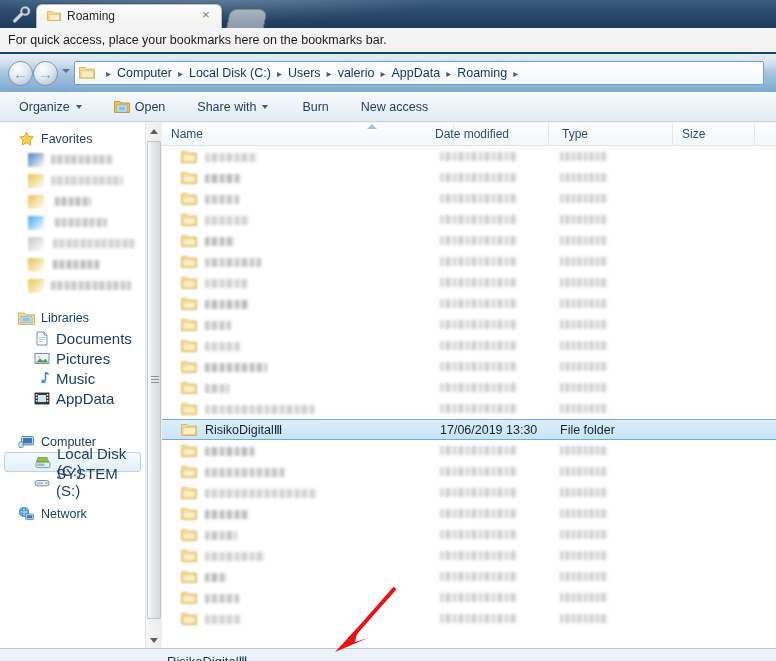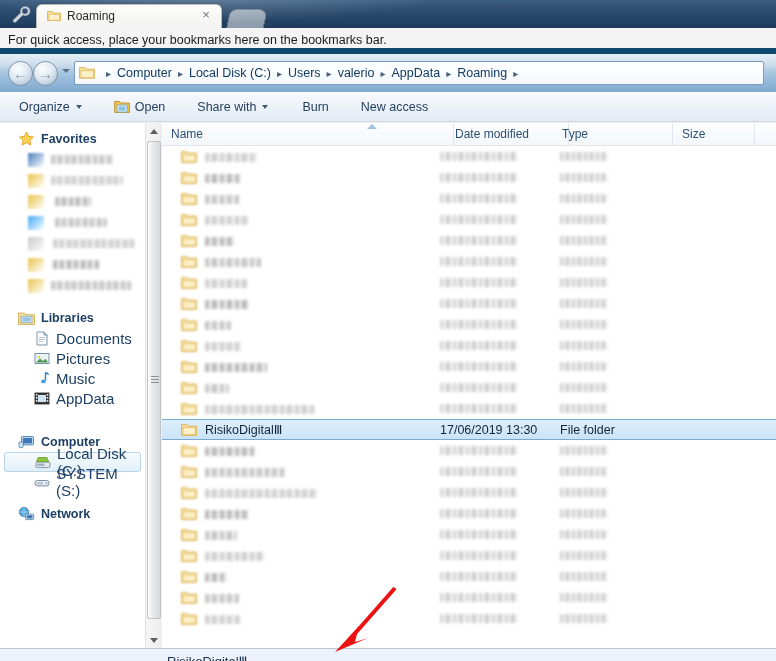--- a/index.html
+++ b/index.html
@@ -50,21 +50,21 @@
   .new-tab {
     position: absolute; left: 228px; top: 9px; width: 38px; height: 19px;
     background: linear-gradient(180deg,#9fadbb,#8c9cac);
     border: 1px solid #6f7f8f; border-bottom: none;
     border-radius: 7px 9px 0 0;
     transform: skewX(-12deg);
   }
   .bookmarks-bar {
     position: absolute; left: 0; top: 28px; width: 776px; height: 26px;
     background: #f4f4f4;
-    border-bottom: 6px solid #0c4a6e;
+    border-bottom: 2px solid #0c4a6e;
   }
   .bookmarks-text {
     position: absolute; left: 8px; top: 5px;
     font-size: 12.5px; color: #1b1b1b;
     font-family: "Liberation Sans", sans-serif;
   }
 
   
   .explorer {
     position: absolute; left: 0; top: 54px; width: 776px; height: 607px;
@@ -161,21 +161,21 @@
     border: 1px solid #c0c4c8; border-radius: 2px;
   }
   .nav-grip {
     position: absolute; left: 3px; top: 50%; margin-top: -4px; width: 8px; height: 8px;
     background: repeating-linear-gradient(180deg,#8c9196 0 1px,transparent 1px 3px);
   }
 
   .nav-group {
     display: flex; align-items: center; height: 20px; padding-left: 18px;
     font-size: 12.5px; color: #1d3f63;
-    font-family: "Liberation Sans", sans-serif; cursor: default; font-weight: bold;
+    font-family: "Liberation Sans", sans-serif; cursor: default;
   }
   .nav-group .gicon { width: 17px; height: 16px; margin-right: 6px; flex: none; }
   .nav-child {
     display: flex; align-items: center; height: 20px; padding-left: 34px;
     font-size: 15px; color: #1d3f63;
     font-family: "Liberation Sans", sans-serif; cursor: default;
   }
   .nav-child .cicon { width: 16px; height: 15px; margin-right: 6px; flex: none; }
   .nav-child.selected {
     margin-left: 4px; width: 137px;
@@ -516,21 +516,21 @@
             <span class="tri-dn"></span>
           </div>
       </div>
 
       <div class="listpane">
         <div class="col-head">
           <div class="col-cell" style="left:0;width:292px">
             <span>Name</span>
           </div>
           <div class="sort-arrow"></div>
-          <div class="col-cell" style="left:284px;width:123px">
+          <div class="col-cell" style="left:264px;width:123px">
             <span>Date modified</span>
           </div>
           <div class="col-cell" style="left:391px;width:120px">
             <span>Type</span>
           </div>
           <div class="col-cell" style="left:511px;width:82px">
             <span>Size</span>
           </div>
         </div>
 

